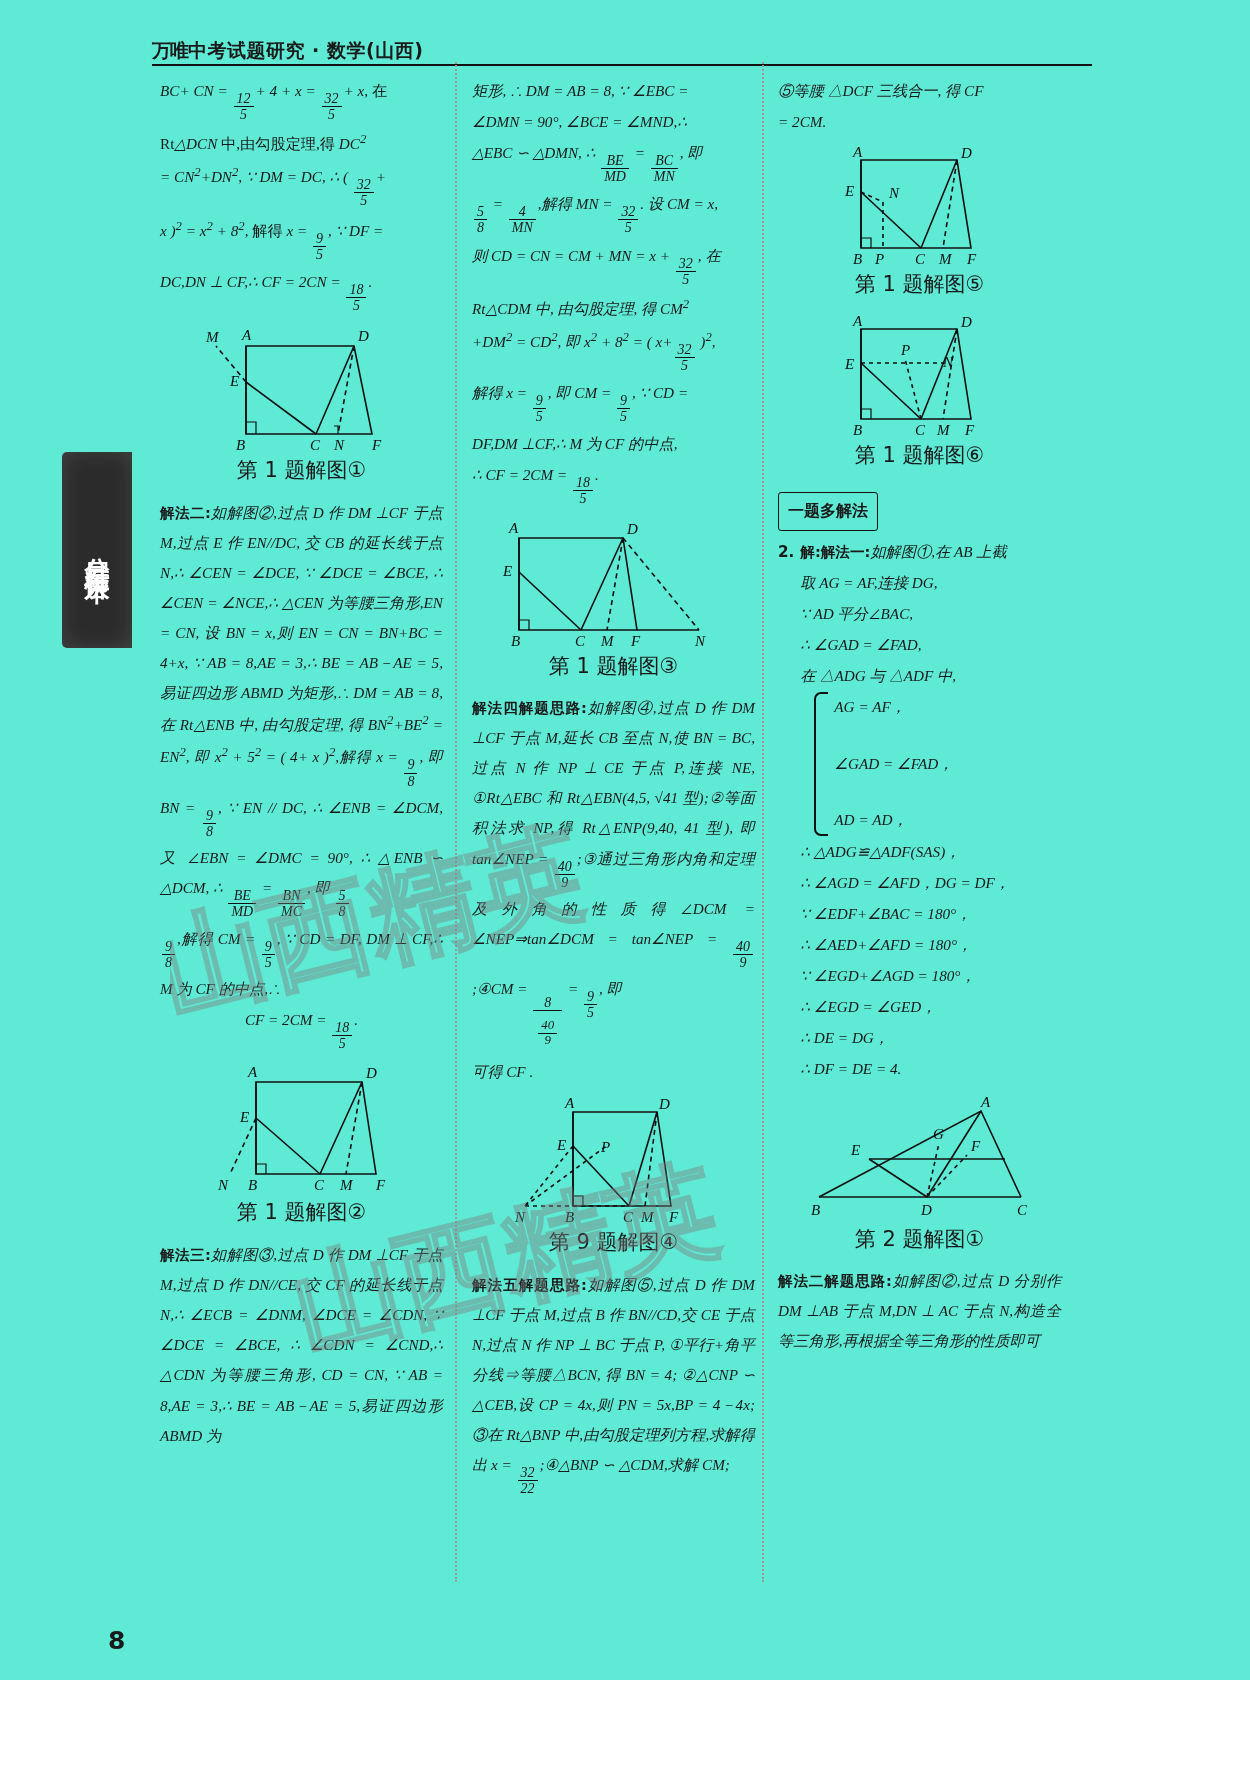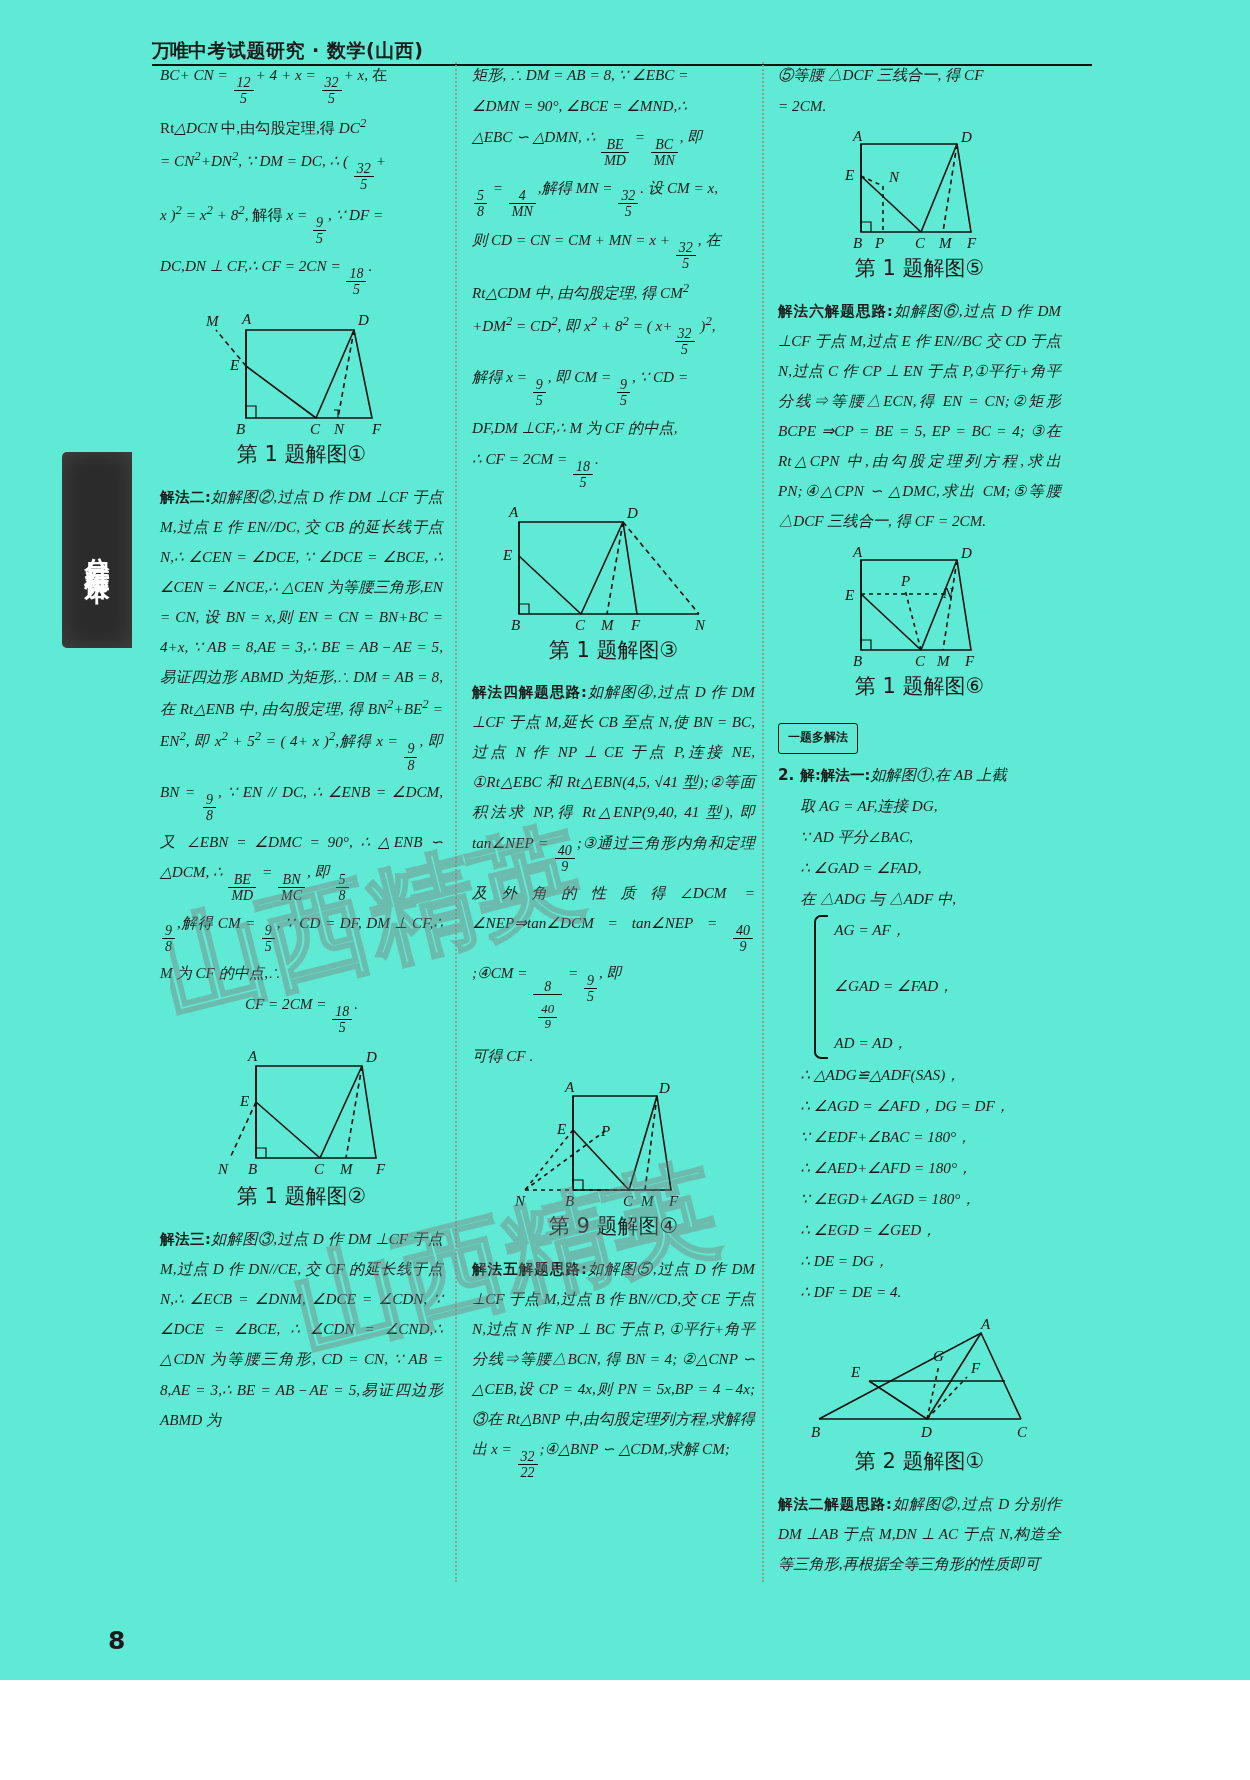--- a/index.html
+++ b/index.html
@@ -71,21 +71,21 @@
     left: 108px;
     top: 1626px;
     font-size: 25px;
     font-weight: 700;
     font-family: "DejaVu Sans", sans-serif;
   }
 
   
   .col {
     position: absolute;
-    top: 60px;
+    top: 76px;
     width: 283px;
     font-size: 15.2px;
     line-height: 1.98;
     text-align: justify;
   }
   #col1 { left: 160px; }
   #col2 { left: 472px; }
   #col3 { left: 778px; }
 
   .divider {
@@ -131,21 +131,21 @@
     margin-bottom: 6px;
   }
 
   .boxlabel {
     display: inline-block;
     border: 1.6px solid #111;
     border-radius: 3px;
     padding: 2px 9px 3px 9px;
     font-family: "DejaVu Sans", sans-serif;
     font-weight: 700;
-    font-size: 12px;
+    font-size: 16px;
     margin: 10px 0 6px 0;
   }
 
   .numitem { display: flex; gap: 6px; }
   .numitem .n { font-family: "DejaVu Sans", sans-serif; font-weight: 700; }
 
   
   .system { display: flex; align-items: stretch; margin: 1px 0 1px 14px; }
   .brace {
     width: 12px;
@@ -444,21 +444,20 @@
           <text x="48" y="120">B</text>
             <text x="70" y="120">P</text>
             <text x="110" y="120">C</text>
             <text x="134" y="120">M</text>
             <text x="162" y="120">F</text>
         </g>
       </svg>
       <div class="figcap">第 1 题解图⑤</div>
     </div>
 
-    <p class="math"><b class="lead">解法六解题思路:</b>如解图⑥,过点 D 作 DM ⊥CF 于点 M,过点 E 作 EN//BC 交 CD 于点 N,过点 C 作 CP ⊥ EN 于点 P,①平行+角平分线⇒等腰△ECN,得 EN = CN;②矩形 BCPE ⇒CP = BE = 5, EP = BC = 4; ③在 Rt△CPN 中,由勾股定理列方程,求出 PN;④△CPN ∽ △DMC,求出 CM;⑤等腰△DCF 三线合一, 得 CF = 2CM.</p>
 
     
     <div class="fig">
       <svg width="230" height="124" viewBox="0 0 230 124">
         <g stroke="#111" fill="none" stroke-width="1.6">
           <path d="M56 16 L152 16 L166 106 L56 106 Z"></path>
           <path d="M56 16 L56 106"></path>
           <path d="M56 50 L116 106"></path>
           <path d="M116 106 L152 16"></path>
           <path d="M152 16 L138 106" stroke-dasharray="5,4"></path>

